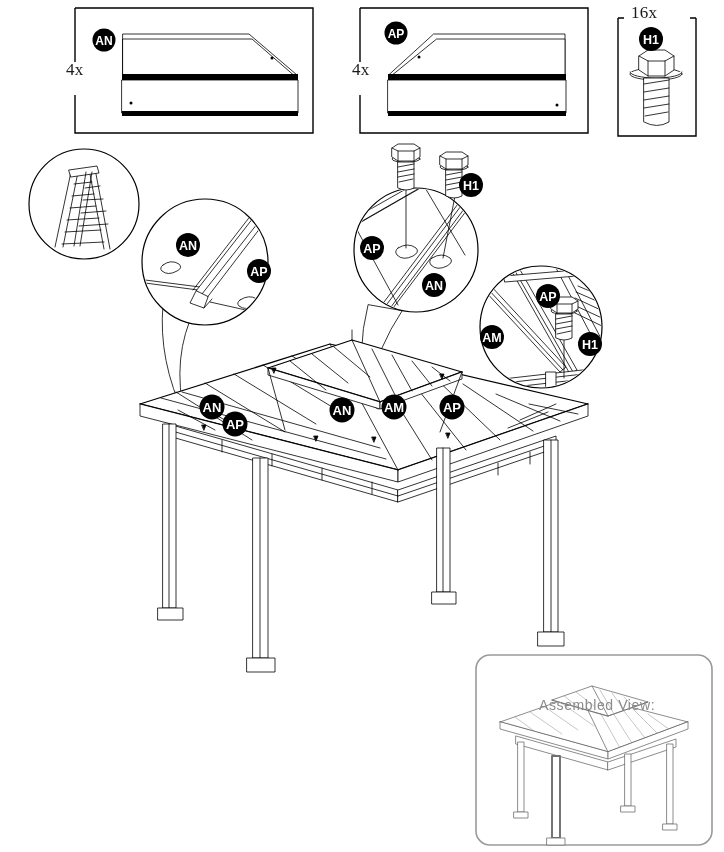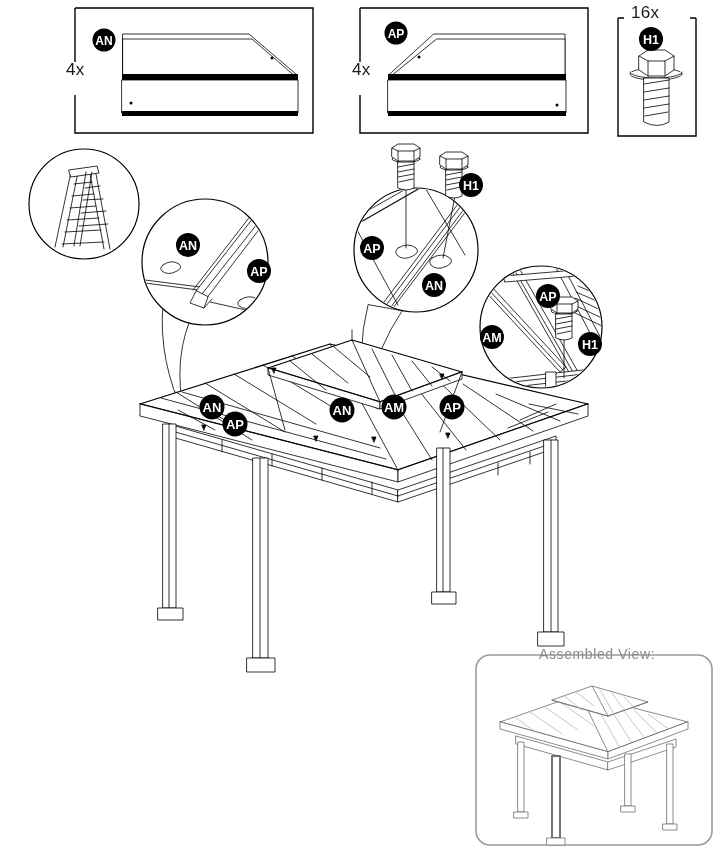--- a/index.html
+++ b/index.html
@@ -4,21 +4,21 @@
 <title>Gazebo Assembly Step</title>
 <style>
   html,body{margin:0;padding:0;background:#ffffff;}
   body{
     width:724px;height:852px;position:relative;overflow:hidden;
     font-family:"Liberation Sans",sans-serif;color:#000;
   }
   #page{position:absolute;inset:0;}
   svg.layer{position:absolute;left:0;top:0;width:724px;height:852px;overflow:visible;}
   .qty{
-    position:absolute;font-family:Liberation Sans, sans-serif;
+    position:absolute;font-family:Liberation Serif, serif;
     font-size:17px;color:#1a1a1a;letter-spacing:.3px;
   }
   .asmlabel{
     position:absolute;font-family:"Liberation Sans",sans-serif;
     font-size:14px;color:#8a8a8a;letter-spacing:.6px;white-space:nowrap;
   }
   .bub-txt{
     font-family:"Liberation Sans",sans-serif;font-weight:bold;
     fill:#ffffff;text-anchor:middle;dominant-baseline:central;
   }
@@ -365,15 +365,15 @@
       <path class="ln thin gray fillw" d="M514 812 H528 V818 H514 Z"></path>
       <path class="ln thick gray fillw" d="M552 756 H560 V838 H552 Z"></path>
       <path class="ln thin gray fillw" d="M547 838 H565 V845 H547 Z"></path>
       <path class="ln thin gray fillw" d="M625 754 H631 V806 H625 Z"></path>
       <path class="ln thin gray fillw" d="M621 806 H635 V812 H621 Z"></path>
       <path class="ln thin gray fillw" d="M667 744 H673 V824 H667 Z"></path>
       <path class="ln thin gray fillw" d="M663 824 H677 V830 H663 Z"></path>
     </g>
   </svg>
 
-  <div class="asmlabel" style="left:539px;top:646px;">Assembled View:</div>
+  <div class="asmlabel" style="left:539px;top:697px;">Assembled View:</div>
 
 </div>
 
 </body></html>

